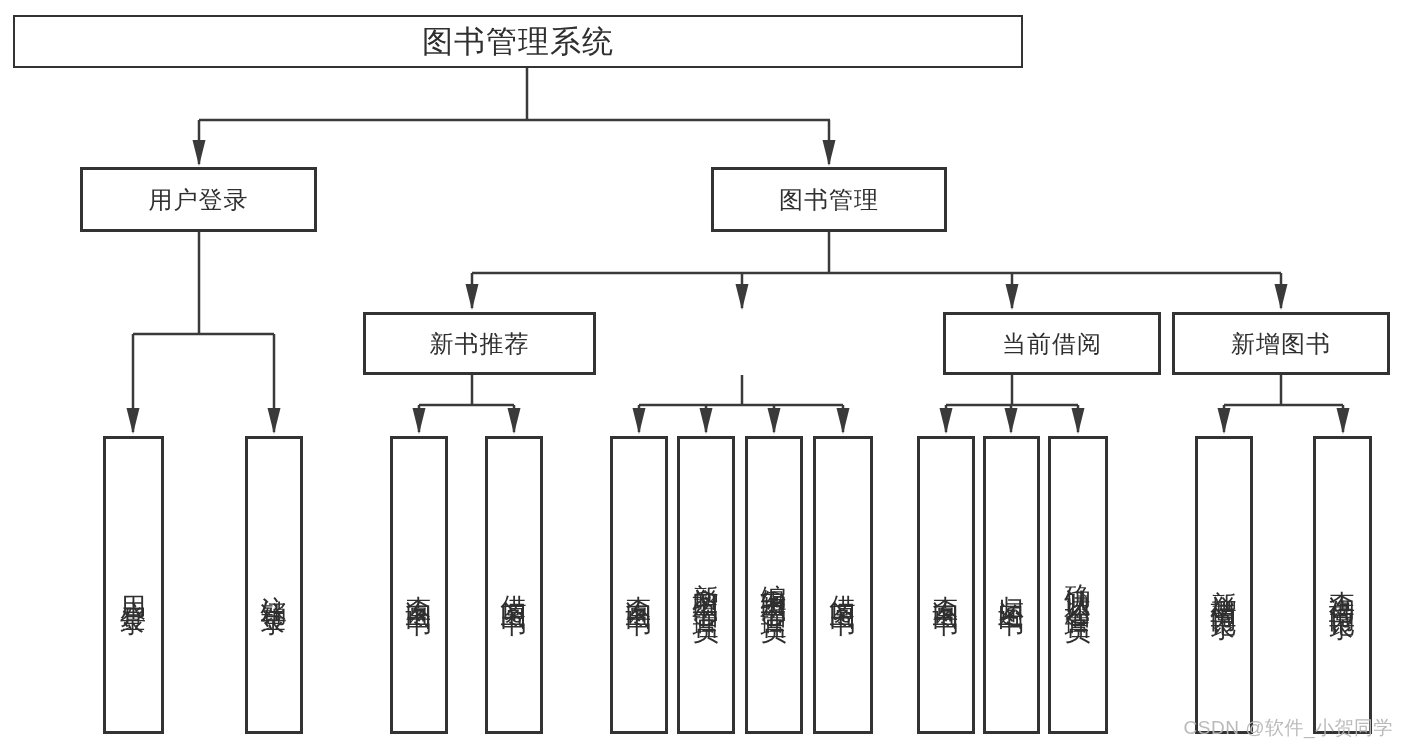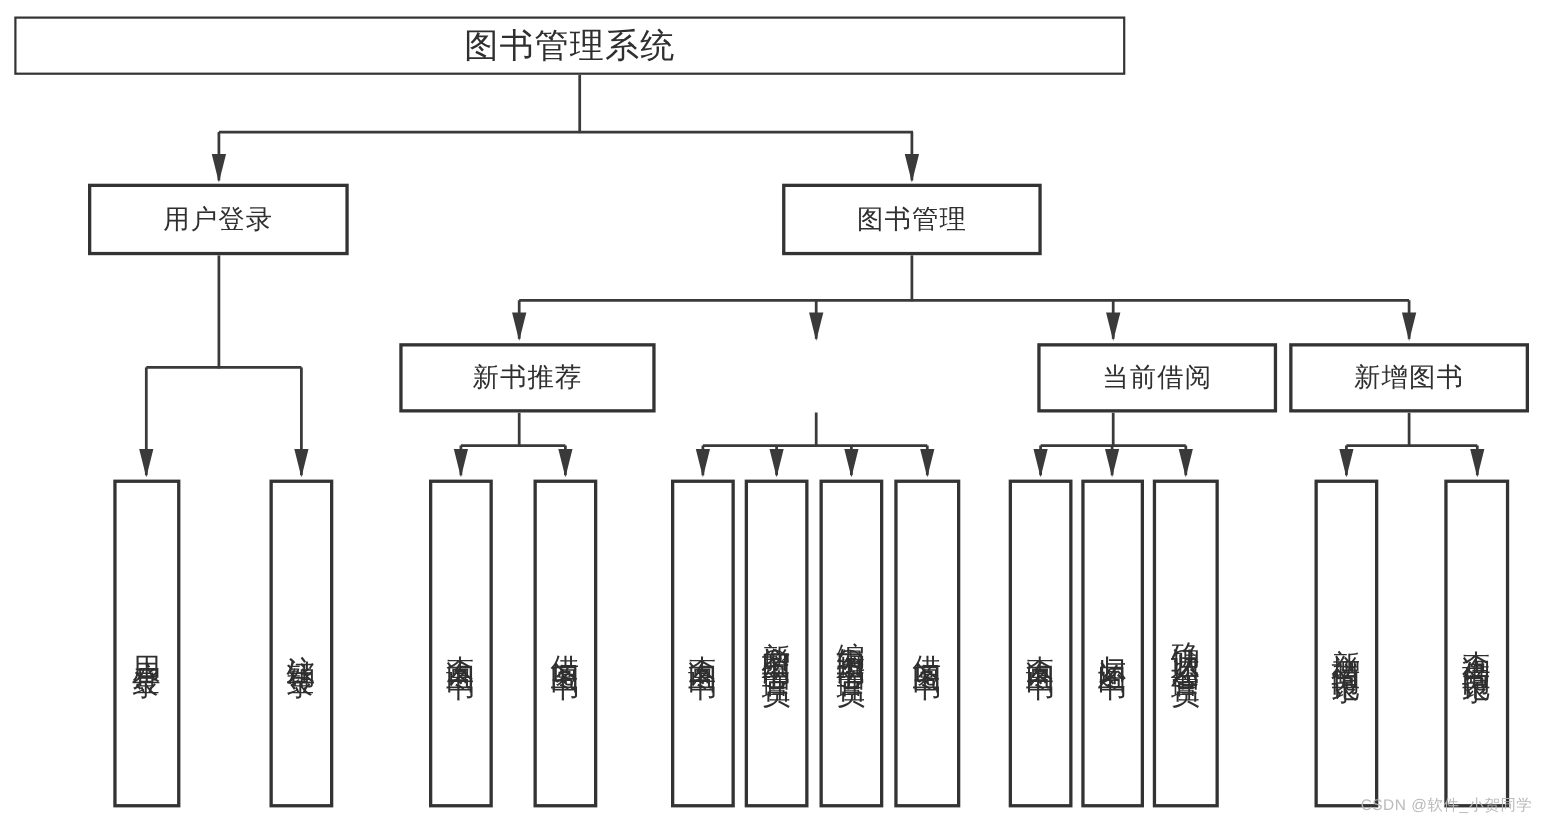--- a/index.html
+++ b/index.html
@@ -45,21 +45,21 @@
     text-orientation: mixed;
     font-size: 26px;
     letter-spacing: 5px;
     line-height: 1;
     white-space: nowrap;
   }
   .watermark {
     position: absolute;
     right: 12px;
     bottom: 6px;
-    font-size: 14px;
+    font-size: 19px;
     letter-spacing: 0.5px;
     color: rgba(182, 182, 182, 0.95);
     white-space: nowrap;
     z-index: 5;
   }
 </style>
 </head>
 <body>
 
 <div class="canvas">

